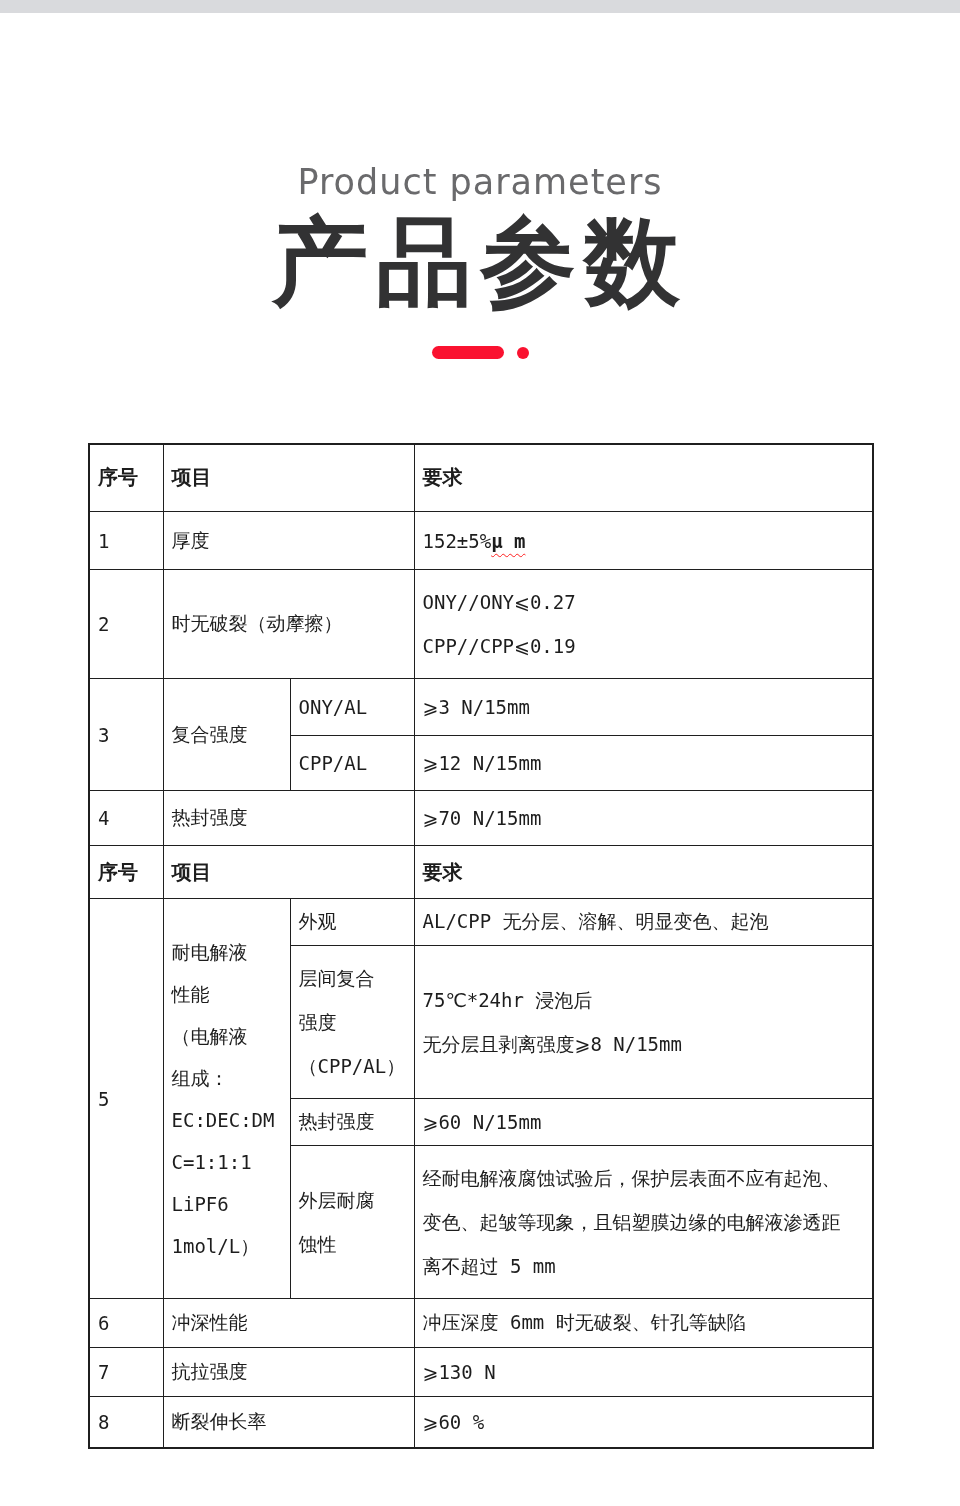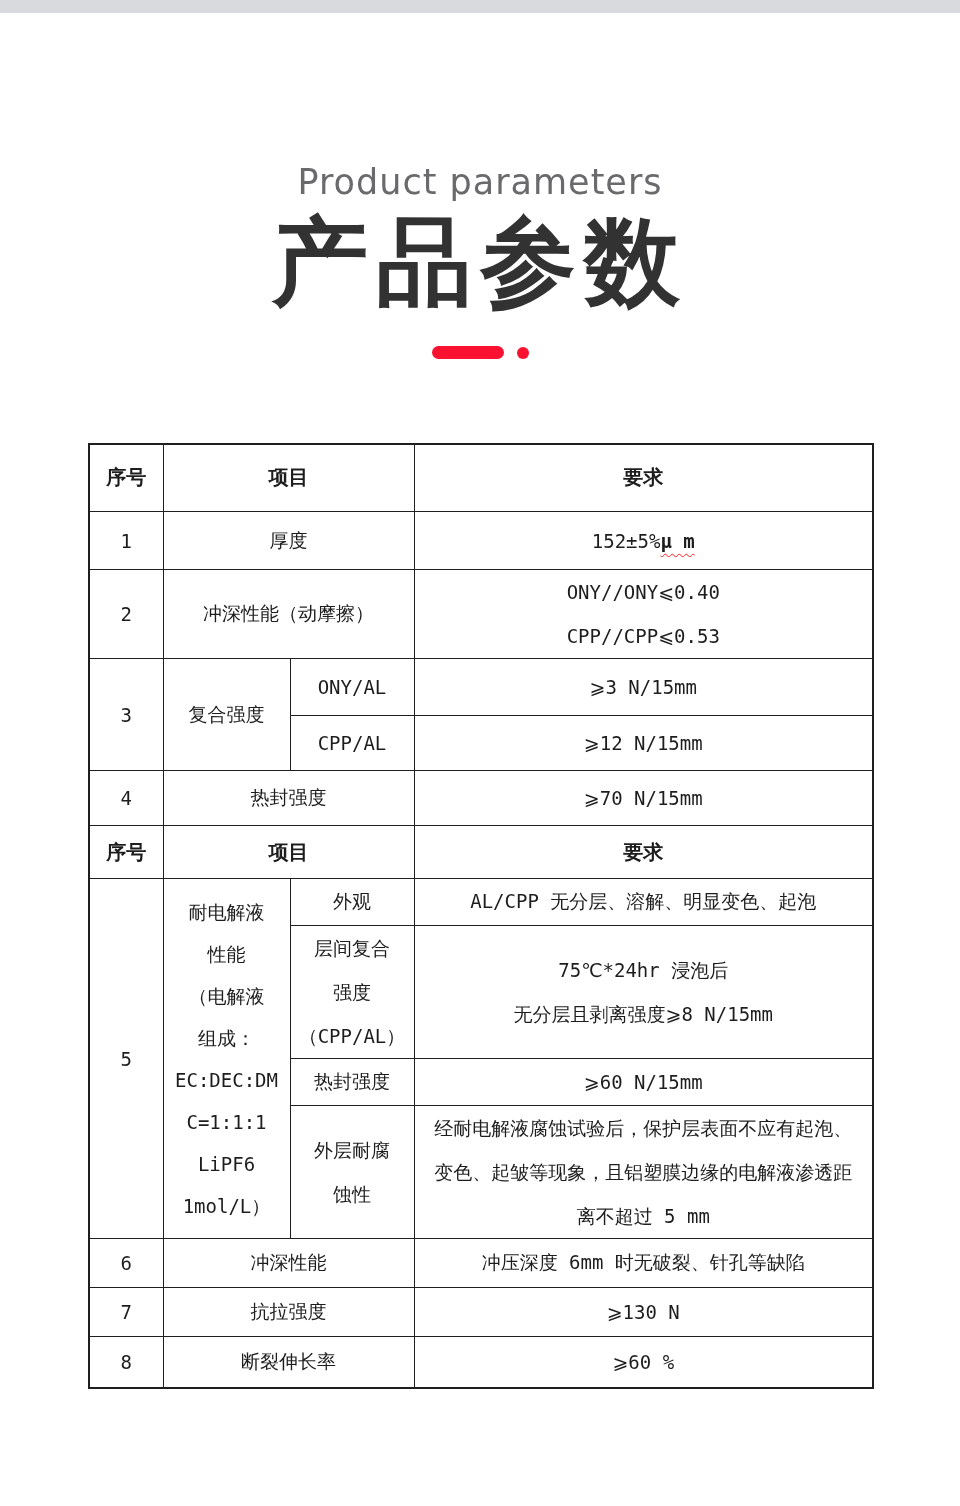--- a/index.html
+++ b/index.html
@@ -58,23 +58,22 @@
     width:784px;
     border-collapse:collapse;
     table-layout:fixed;
     border:2px solid #1f1f1f;
     font-family:"DejaVu Sans Mono","DejaVu Sans","Liberation Sans",monospace;
     font-size:19px;
     color:#1d1d1d;
   }
   table.spec td{
     border:1px solid #1f1f1f;
-    text-align:center;
     vertical-align:middle;
-    padding:0 8px;
+    padding:10px 8px;
     word-break:break-all;
   }
   tr.thead td{
     font-weight:bold;
     font-size:20px;
   }
   .lines div{ line-height:44px; }
   .lines-tight div{ line-height:42px; }
   .wavy{
     text-decoration:underline;
@@ -132,24 +131,24 @@
     </tr>
 
     <tr class="rh-1">
       <td>1</td>
       <td colspan="2">厚度</td>
       <td><span>152±5%</span><span class="wavy">μ m</span></td>
     </tr>
 
     <tr class="rh-2">
       <td>2</td>
-      <td colspan="2">冲深性能（动摩擦）</td>
-      <td class="lines">
-        <div>ONY//ONY⩽0.40</div>
-        <div>CPP//CPP⩽0.53</div>
+      <td colspan="2">时无破裂（动摩擦）</td>
+      <td class="lines">
+        <div>ONY//ONY⩽0.27</div>
+        <div>CPP//CPP⩽0.19</div>
       </td>
     </tr>
 
     <tr class="rh-3a">
       <td rowspan="2">3</td>
       <td rowspan="2">复合强度</td>
       <td>ONY/AL</td>
       <td>⩾3 N/15mm</td>
     </tr>
     <tr class="rh-3b">

